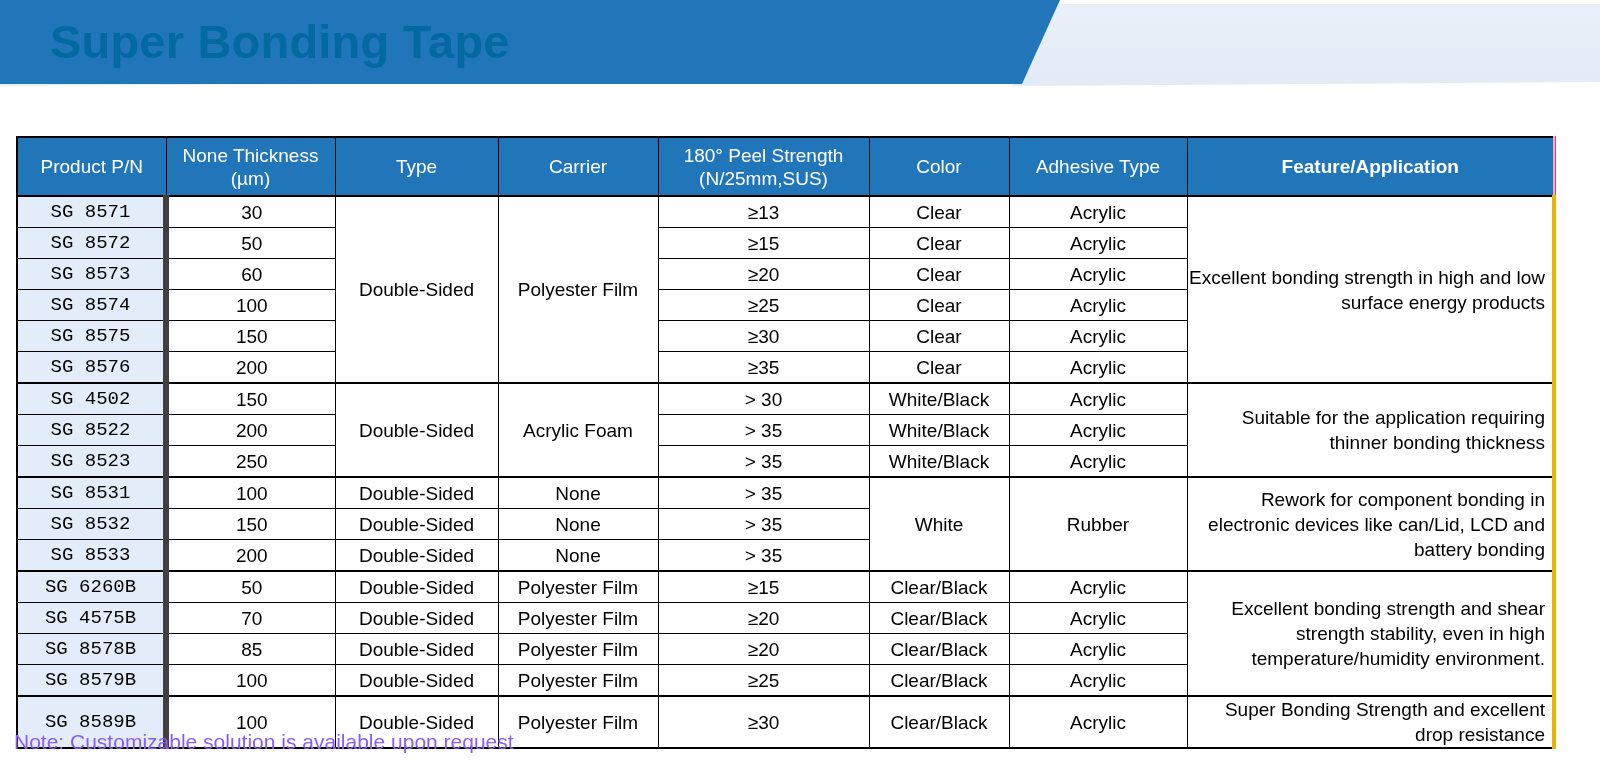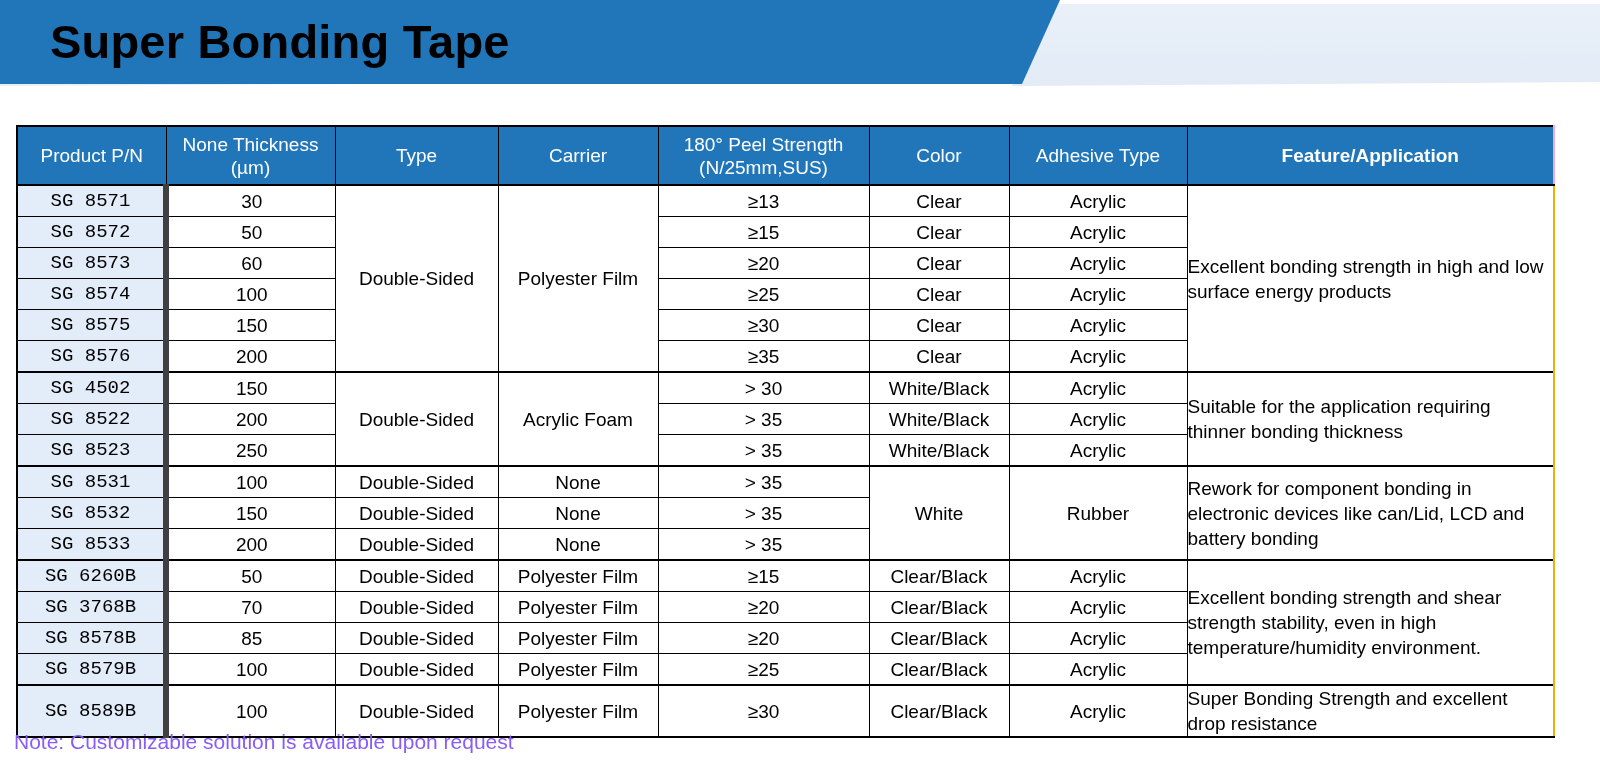--- a/index.html
+++ b/index.html
@@ -50,31 +50,31 @@
     height: 84px;
     background: #2176ba;
     clip-path: polygon(0 0, 1060px 0, 1022px 84px, 0 84px);
   }
   #banner-title {
     position: absolute;
     left: 50px;
     top: 13px;
     font-size: 47px;
     font-weight: bold;
-    color: #000000;
+    color: #0369a1;
     letter-spacing: 0.2px;
     line-height: 58px;
     white-space: nowrap;
   }
 
   
   #spec-table {
     position: absolute;
     left: 16px;
-    top: 125px;
+    top: 136px;
     width: 1537px;
     border-collapse: collapse;
     table-layout: fixed;
     background: #ef4444;
   }
   #spec-table th, #spec-table td {
     border: 1px solid #000000;
     font-size: 19px;
     text-align: center;
     vertical-align: middle;
@@ -96,25 +96,25 @@
   #spec-table tbody td { height: 30px; background: #ffffff; }
   #spec-table tbody td.pn {
     background: #e3edf9;
     border-right: 6px solid #404040;
     border-left: 2px solid #000000;
     font-family: Liberation Mono, monospace;
   }
   #spec-table tbody tr.group-start > td { border-top: 2px solid #000000; }
   #spec-table tbody tr.table-end > td { border-bottom: 2px solid #000000; }
   #spec-table td.feature {
-    text-align: left;
+    text-align: right;
     padding-left: 0;
     padding-right: 7px;
     line-height: 25px;
-    border-right: 2px solid #eab308;
+    border-right: 4px solid #eab308;
   }
   #spec-table tr.tall td { height: 44px; }
 
   
   #note {
     position: absolute;
     left: 14px;
     top: 729px;
     font-size: 21px;
     color: #8b5cf6;
@@ -263,21 +263,21 @@
       <td class="pn">SG 6260B</td>
       <td>50</td>
       <td>Double-Sided</td>
       <td>Polyester Film</td>
       <td>≥15</td>
       <td>Clear/Black</td>
       <td>Acrylic</td>
       <td class="feature" rowspan="4">Excellent bonding strength and shear strength stability, even in high temperature/humidity environment.</td>
     </tr>
     <tr>
-      <td class="pn">SG 3768B</td>
+      <td class="pn">SG 4575B</td>
       <td>70</td>
       <td>Double-Sided</td>
       <td>Polyester Film</td>
       <td>≥20</td>
       <td>Clear/Black</td>
       <td>Acrylic</td>
     </tr>
     <tr>
       <td class="pn">SG 8578B</td>
       <td>85</td>

